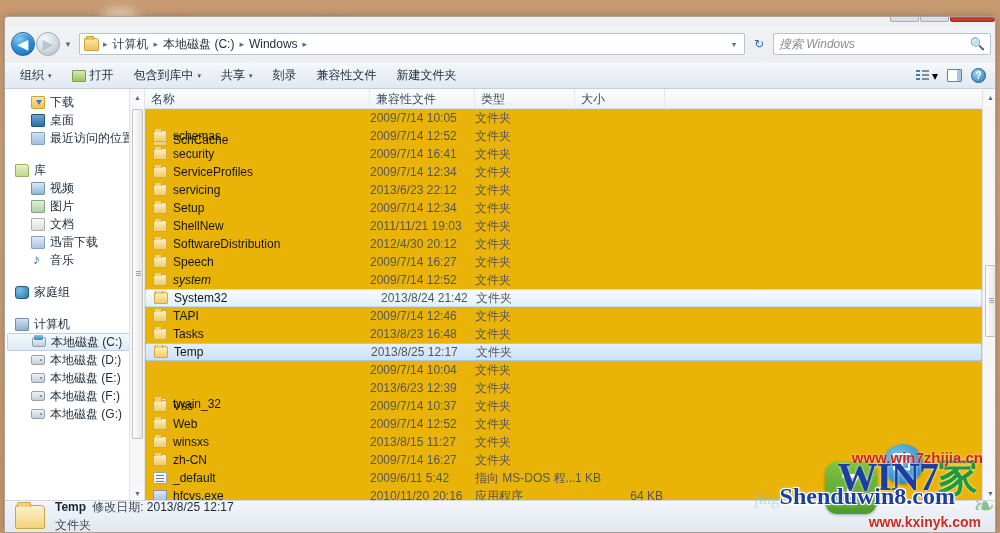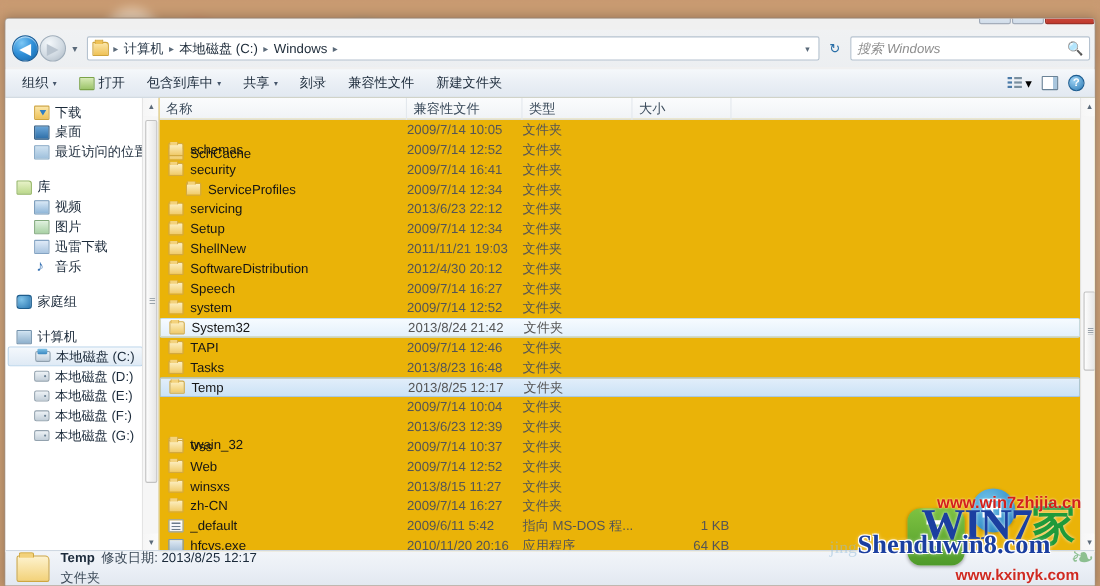--- a/index.html
+++ b/index.html
@@ -442,20 +442,24 @@
       </div>
       <div class="sb-item child">
         <span class="ico ico-video"></span>
         <span>视频</span>
       </div>
       <div class="sb-item child">
         <span class="ico ico-pics"></span>
         <span>图片</span>
       </div>
       <div class="sb-item child">
+        <span class="ico ico-docs"></span>
+        <span>文档</span>
+      </div>
+      <div class="sb-item child">
         <span class="ico ico-thunder"></span>
         <span>迅雷下载</span>
       </div>
       <div class="sb-item child">
         <span class="ico ico-music"></span>
         <span>音乐</span>
       </div>
 
       <div class="sb-gap"></div>
 
@@ -538,21 +542,21 @@
           <div class="row">
             <div class="cell c-name" style="left: 0px; width: 225px;">
               <span class="fico"></span>
               <span>security</span>
             </div>
             <div class="cell c-date" style="left: 225px; width: 100px;">2009/7/14 16:41</div>
             <div class="cell c-type" style="left: 330px; width: 100px;">文件夹</div>
             <div class="cell c-size" style="left: 430px; width: 88px; text-align: right;"></div>
           </div>
           <div class="row">
-            <div class="cell c-name" style="left: 16px; width: 225px;">
+            <div class="cell c-name" style="left: 0px; width: 225px;">
               <span class="fico"></span>
               <span>ServiceProfiles</span>
             </div>
             <div class="cell c-date" style="left: 225px; width: 100px;">2009/7/14 12:34</div>
             <div class="cell c-type" style="left: 330px; width: 100px;">文件夹</div>
             <div class="cell c-size" style="left: 430px; width: 88px; text-align: right;"></div>
           </div>
           <div class="row">
             <div class="cell c-name" style="left: 0px; width: 225px;">
               <span class="fico"></span>
@@ -592,34 +596,34 @@
           <div class="row">
             <div class="cell c-name" style="left: 0px; width: 225px;">
               <span class="fico"></span>
               <span>Speech</span>
             </div>
             <div class="cell c-date" style="left: 225px; width: 100px;">2009/7/14 16:27</div>
             <div class="cell c-type" style="left: 330px; width: 100px;">文件夹</div>
             <div class="cell c-size" style="left: 430px; width: 88px; text-align: right;"></div>
           </div>
           <div class="row">
-            <div class="cell c-name" style="left: 0px; width: 225px;">
+            <div class="cell c-name" style="left: 0px; width: 225px; font-style: italic;">
               <span class="fico"></span>
               <span>system</span>
             </div>
             <div class="cell c-date" style="left: 225px; width: 100px;">2009/7/14 12:52</div>
             <div class="cell c-type" style="left: 330px; width: 100px;">文件夹</div>
             <div class="cell c-size" style="left: 430px; width: 88px; text-align: right;"></div>
           </div>
           <div class="row hover">
             <div class="cell c-name" style="left: 0px; width: 225px;">
               <span class="fico"></span>
               <span>System32</span>
             </div>
-            <div class="cell c-date" style="left: 225px; width: 100px;">2013/8/24 21:42</div>
+            <div class="cell c-date" style="left: 235px; width: 100px;">2013/8/24 21:42</div>
             <div class="cell c-type" style="left: 330px; width: 100px;">文件夹</div>
             <div class="cell c-size" style="left: 430px; width: 88px; text-align: right;"></div>
           </div>
           <div class="row">
             <div class="cell c-name" style="left: 0px; width: 225px;">
               <span class="fico"></span>
               <span>TAPI</span>
             </div>
             <div class="cell c-date" style="left: 225px; width: 100px;">2009/7/14 12:46</div>
             <div class="cell c-type" style="left: 330px; width: 100px;">文件夹</div>
@@ -693,21 +697,21 @@
             <div class="cell c-type" style="left: 330px; width: 100px;">文件夹</div>
             <div class="cell c-size" style="left: 430px; width: 88px; text-align: right;"></div>
           </div>
           <div class="row">
             <div class="cell c-name" style="left: 0px; width: 225px;">
               <span class="fico doc"></span>
               <span>_default</span>
             </div>
             <div class="cell c-date" style="left: 225px; width: 100px;">2009/6/11 5:42</div>
             <div class="cell c-type" style="left: 330px; width: 100px;">指向 MS-DOS 程...</div>
-            <div class="cell c-size" style="left: 430px; width: 88px; text-align: right;">1 KB</div>
+            <div class="cell c-size" style="left: 430px; width: 88px; text-align: left;">1 KB</div>
           </div>
           <div class="row">
             <div class="cell c-name" style="left: 0px; width: 225px;">
               <span class="fico exe"></span>
               <span>hfcvs.exe</span>
             </div>
             <div class="cell c-date" style="left: 225px; width: 100px;">2010/11/20 20:16</div>
             <div class="cell c-type" style="left: 330px; width: 100px;">应用程序</div>
             <div class="cell c-size" style="left: 430px; width: 88px; text-align: right;">64 KB</div>
           </div>

